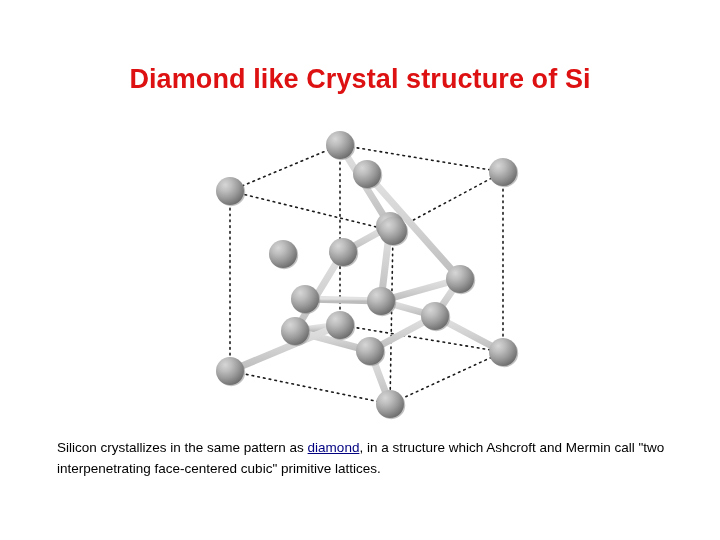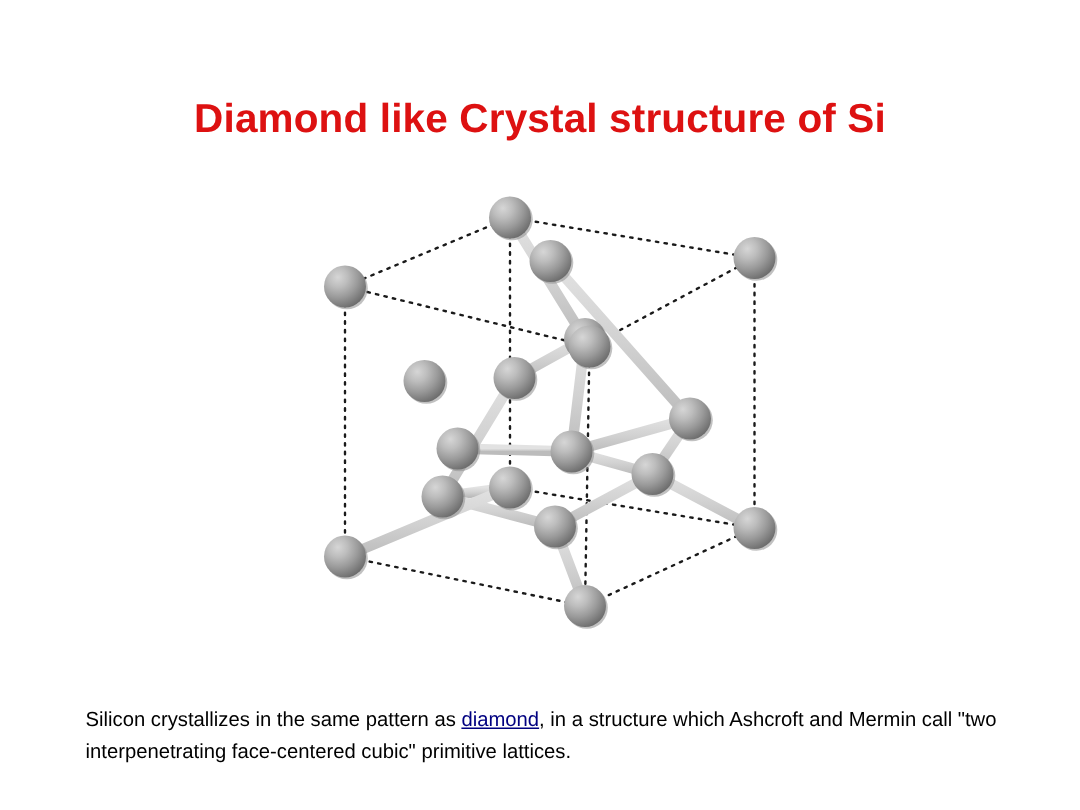--- a/index.html
+++ b/index.html
@@ -43,21 +43,21 @@
     left: 185px;
     top: 82px;
     width: 350px;
     height: 310px;
   }
   #figure svg { display: block; }
 
   #caption {
     position: absolute;
     left: 57px;
-    top: 432px;
+    top: 400px;
     width: 625px;
     color: #000000;
     font-family: "Liberation Sans", sans-serif;
     font-size: 13.5px;
     line-height: 21px;
     text-align: left;
   }
   #caption .link {
     color: #000080;
     text-decoration: underline;

